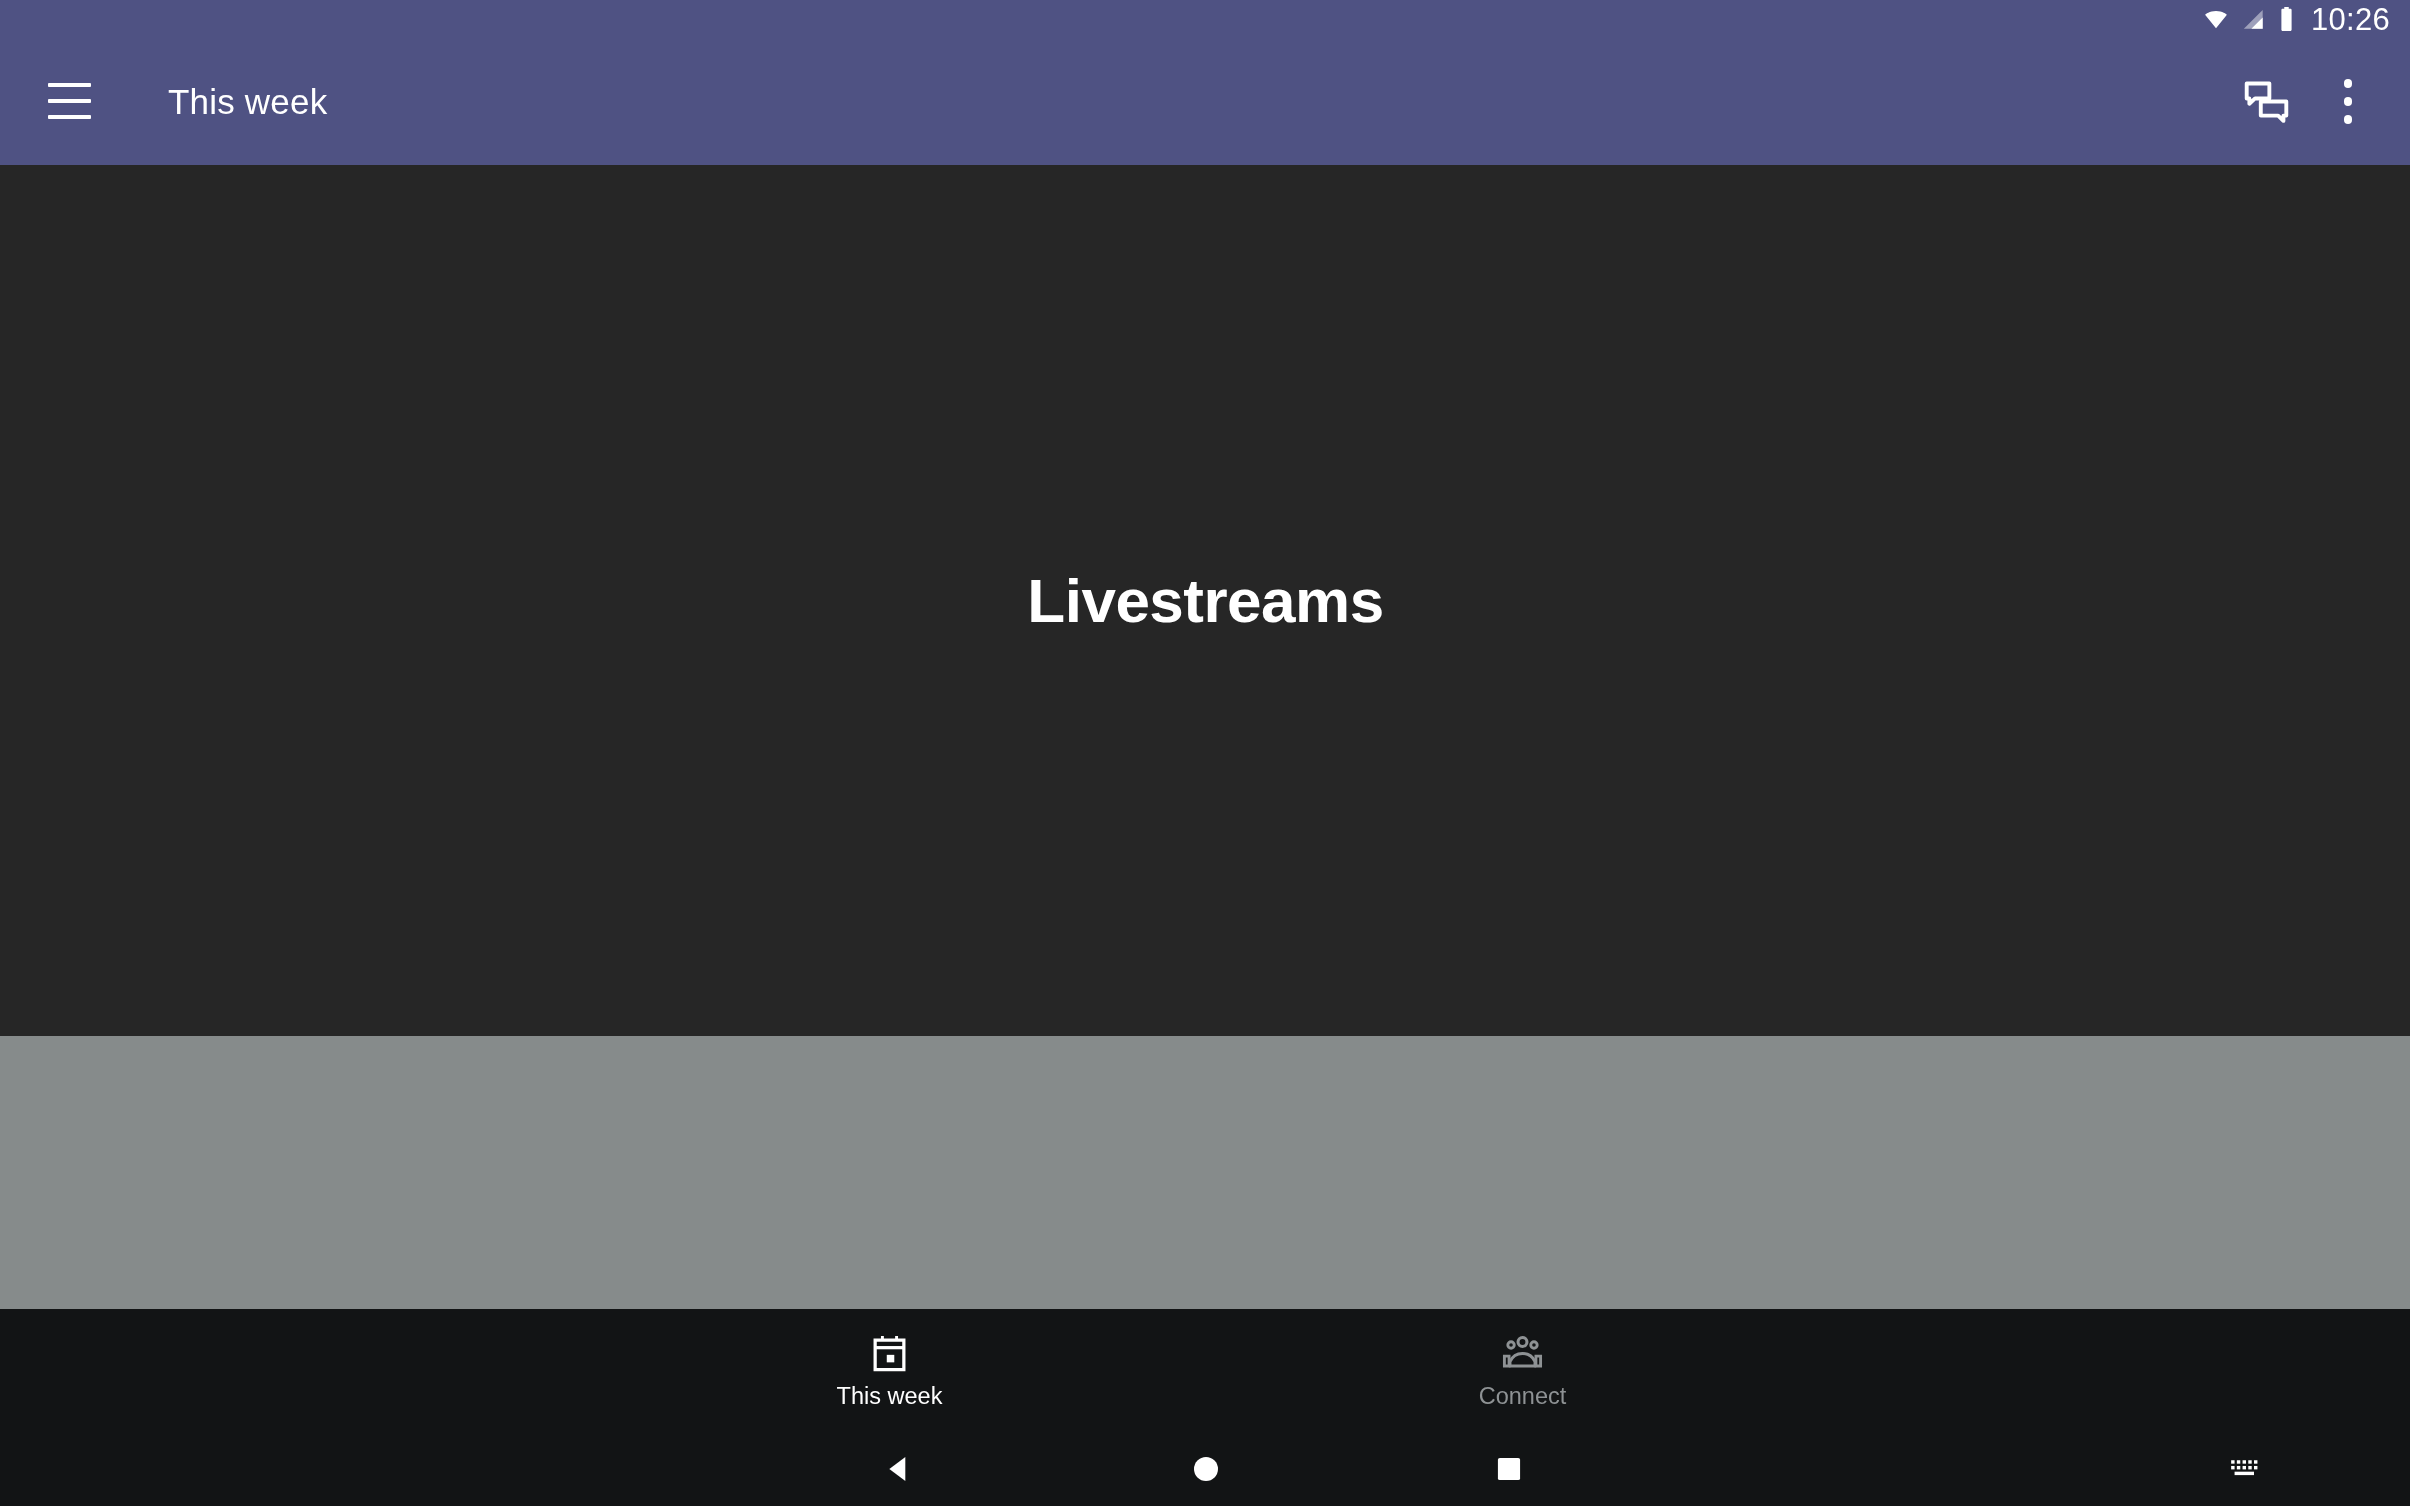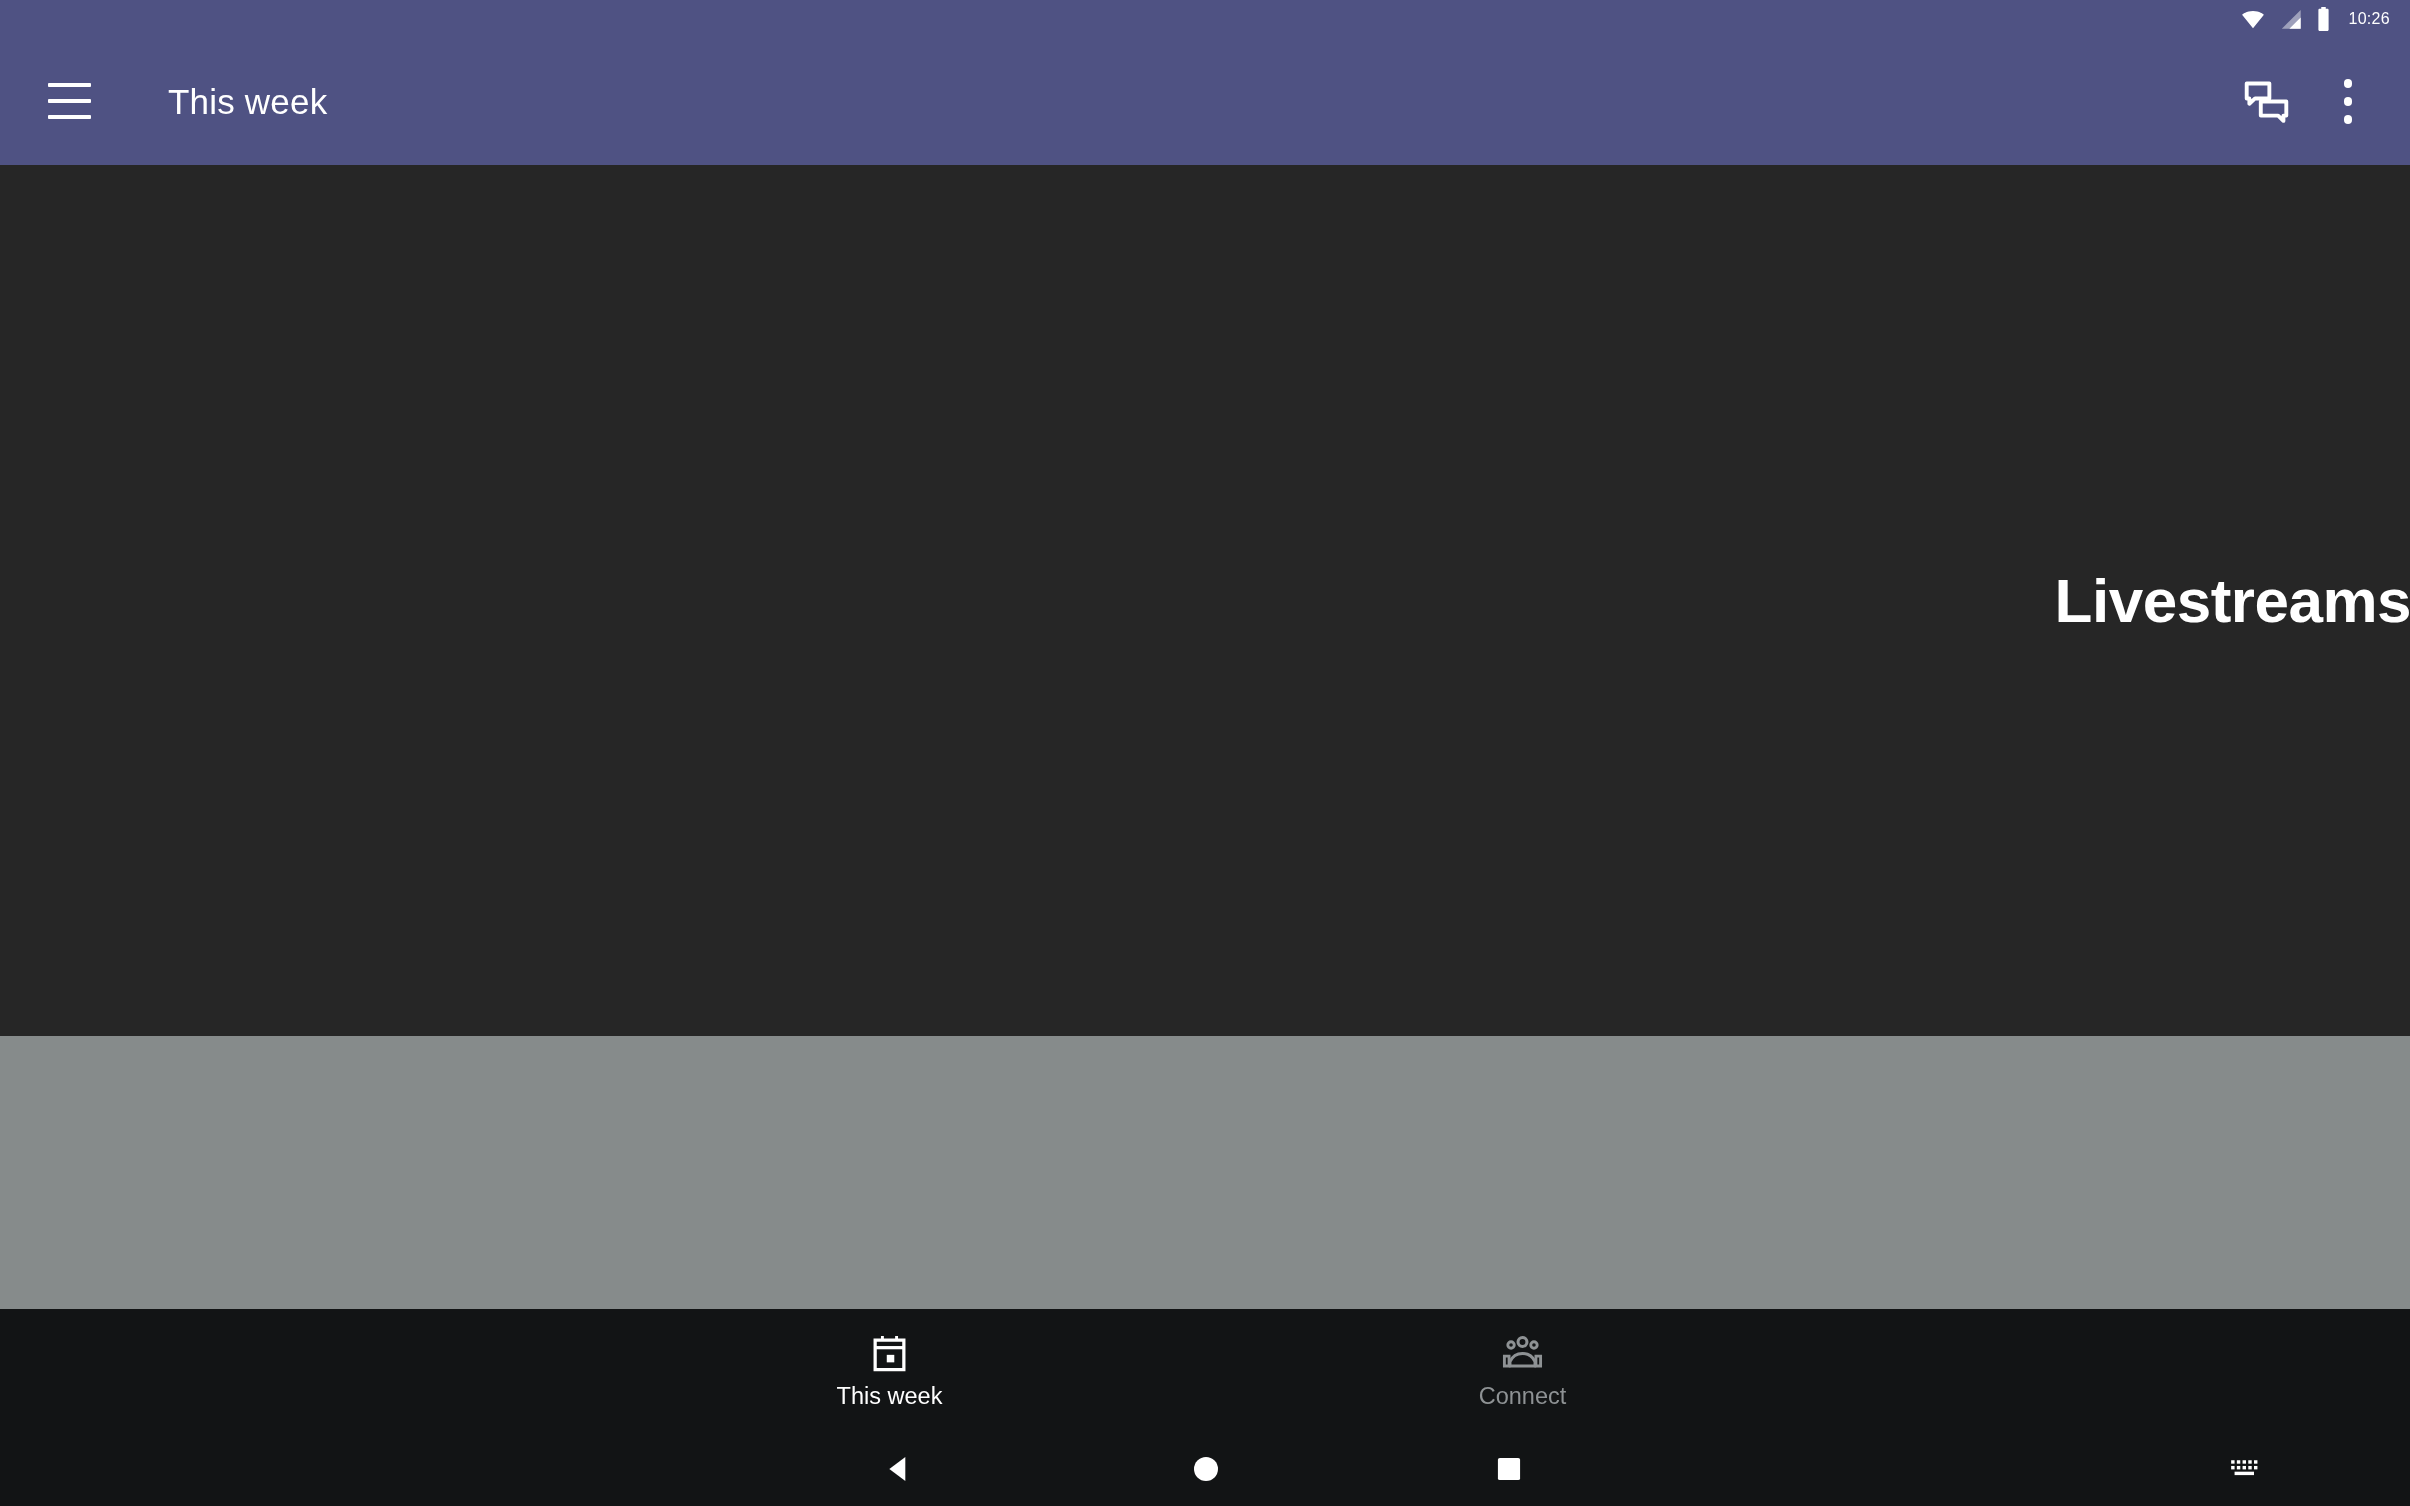--- a/index.html
+++ b/index.html
@@ -32,21 +32,21 @@
     box-sizing: border-box;
   }
   #status-bar .sb-icon {
     display: inline-flex;
     align-items: center;
     justify-content: center;
     margin-left: 11.3px;
   }
   #status-time {
     color: #ffffff;
-    font-size: 16px;
+    font-size: 31px;
     letter-spacing: 0.3px;
     margin-left: 15px;
     line-height: 1;
   }
 
   
   #toolbar {
     position: absolute;
     left: 0; top: 38px;
     width: 2411px;
@@ -115,21 +115,21 @@
 
   
   #content-area {
     position: absolute;
     left: 0; top: 165px;
     width: 2411px;
     height: 871px;
     background: #262626;
     display: flex;
     align-items: center;
-    justify-content: flex-end;
+    justify-content: center;
   }
   #content-heading {
     color: #ffffff;
     font-size: 62px;
     font-weight: bold;
     letter-spacing: -0.5px;
   }
   #gray-panel {
     position: absolute;
     left: 0; top: 1036px;

